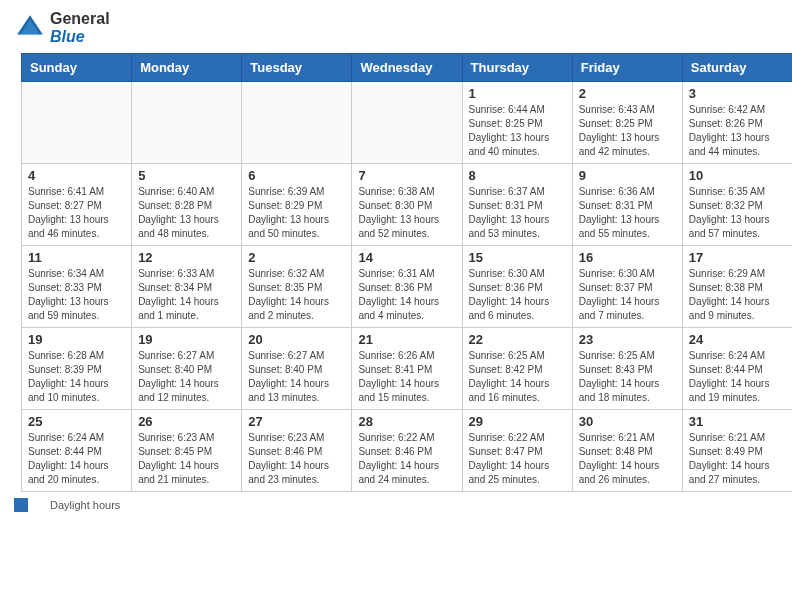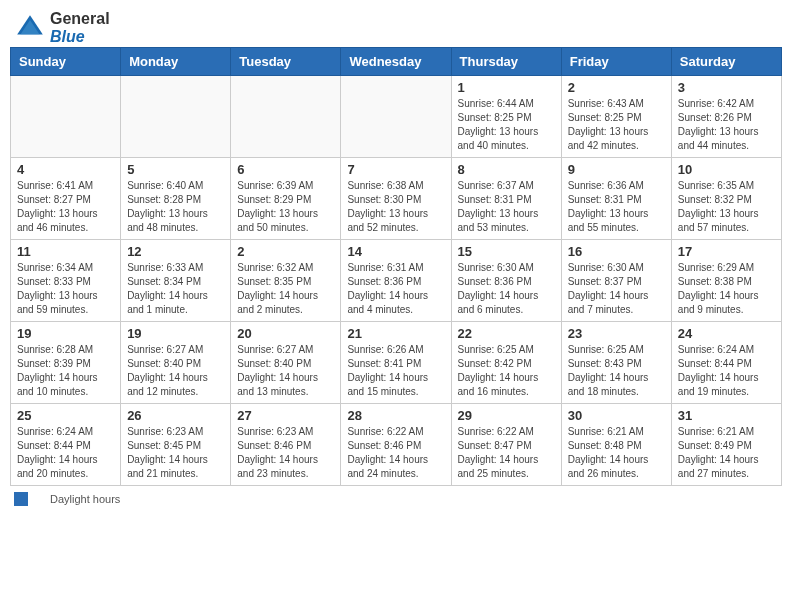--- a/index.html
+++ b/index.html
@@ -7,21 +7,21 @@
       font-family: Arial, sans-serif;
       background: #fff;
       width: 792px;
       min-height: 612px;
       padding: 10px;
     }
     .header {
       display: flex;
       justify-content: space-between;
       align-items: flex-start;
-      margin-bottom: 2px;
+      margin-bottom: 8px;
       padding: 0 4px;
     }
     .logo {
       display: flex;
       align-items: center;
       gap: 4px;
     }
     .logo-text {
       display: flex;
       flex-direction: column;
@@ -52,20 +52,21 @@
       line-height: 1.1;
     }
     .location {
       font-size: 14px;
       color: #555;
     }
     .calendar {
       width: 100%;
       border-collapse: collapse;
       border: 1px solid #ccc;
+      margin-left: 11px;
     }
     .calendar th {
       background: #2a6db5;
       color: #fff;
       font-size: 13px;
       font-weight: bold;
       text-align: left;
       padding: 6px 8px;
       border: 1px solid #1e5a9a;
     }

